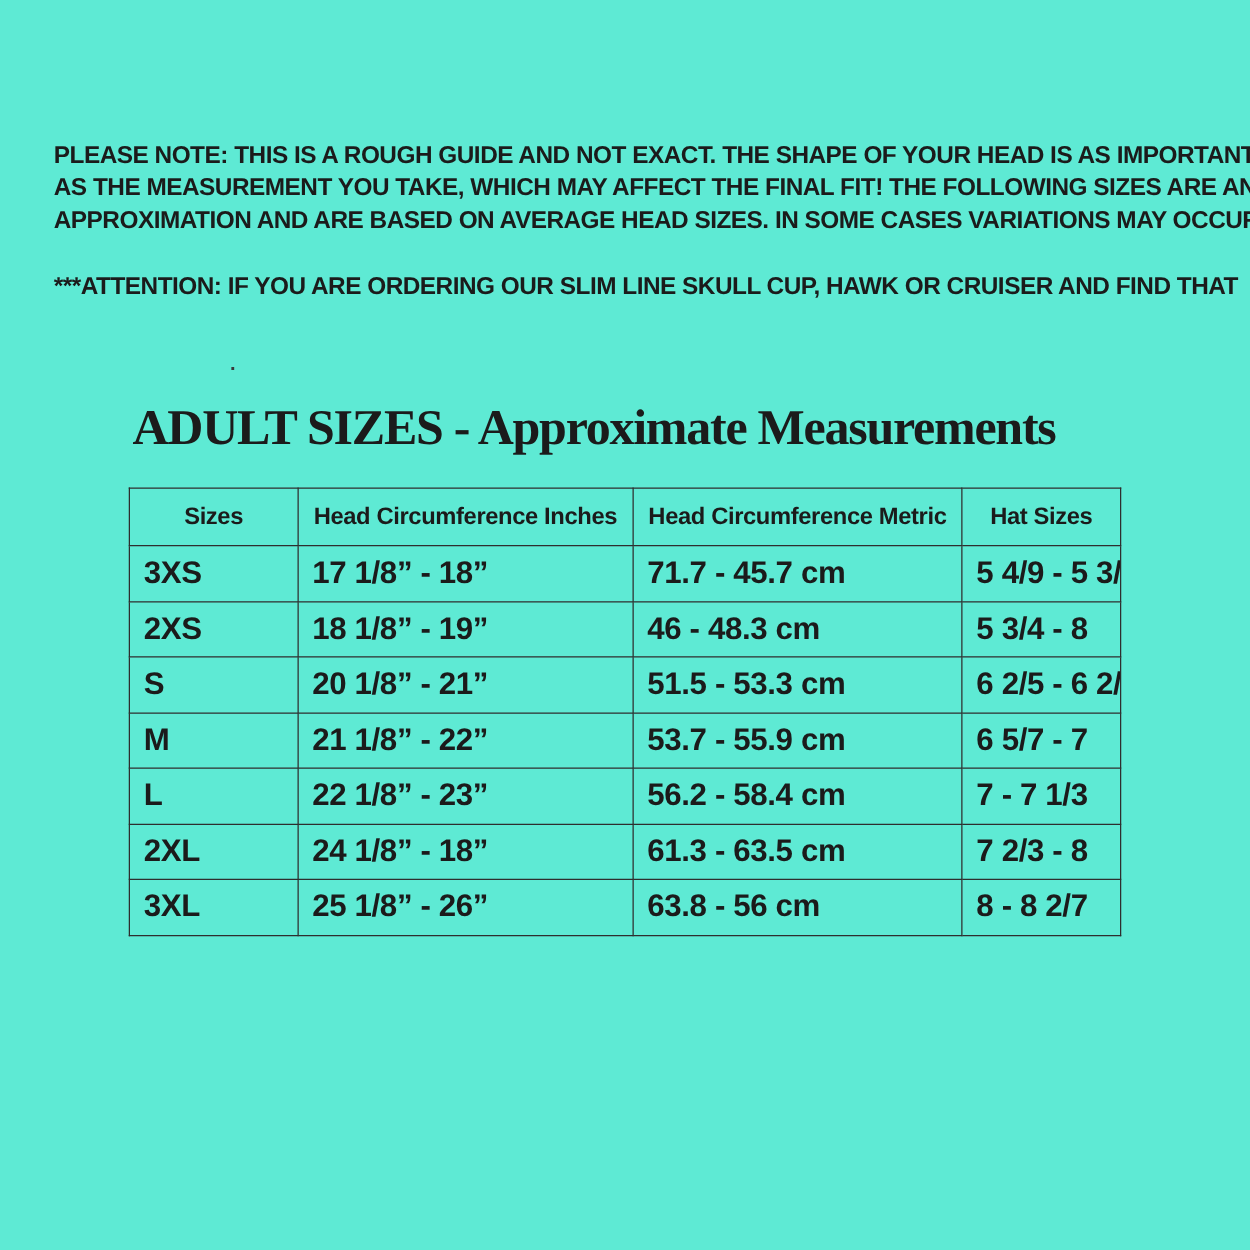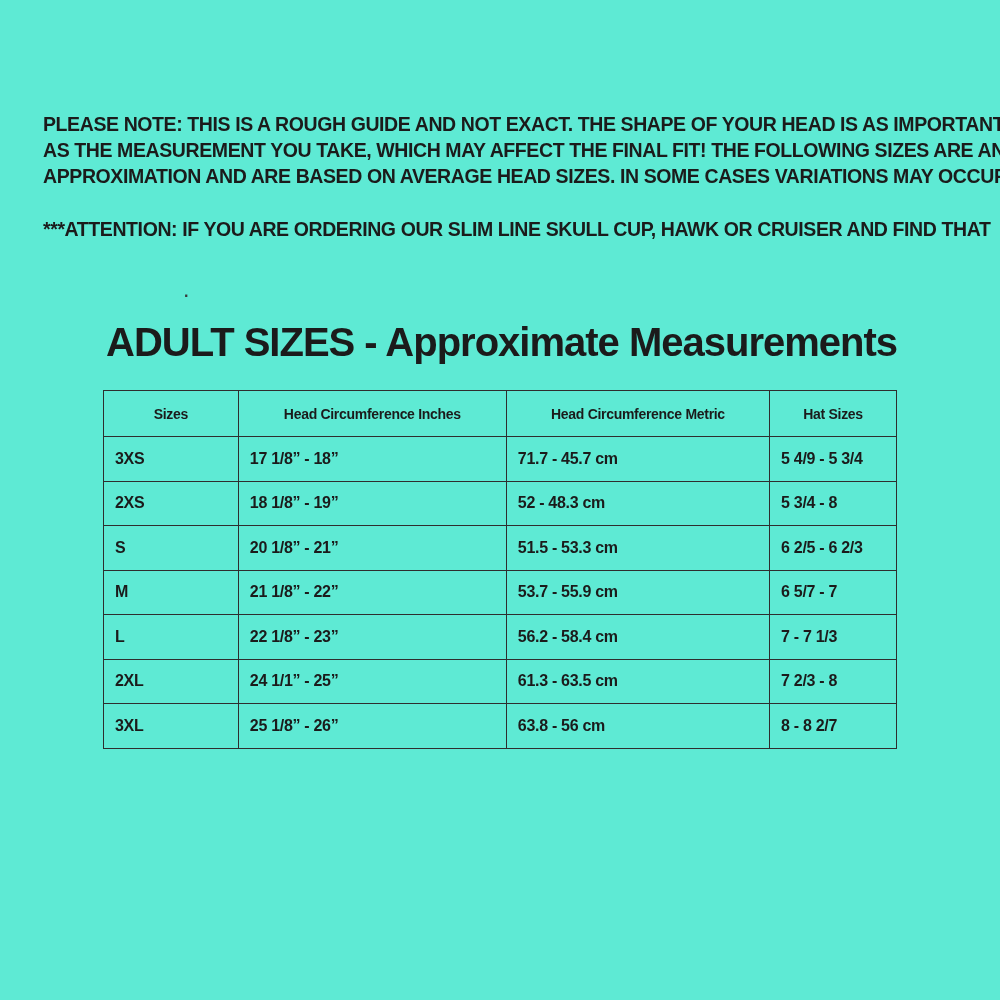--- a/index.html
+++ b/index.html
@@ -37,20 +37,21 @@
   }
   .title {
     position: absolute;
     left: 106px;
     top: 320px;
     font-size: 40px;
     line-height: 44px;
     font-weight: 700;
     letter-spacing: -1px;
     white-space: nowrap;
+    font-family: Liberation Serif, serif;
   }
   .table-wrap {
     position: absolute;
     left: 103px;
     top: 390px;
     width: 794px;
   }
   table.size-table {
     width: 100%;
     border-collapse: collapse;
@@ -59,27 +60,27 @@
   table.size-table th,
   table.size-table td {
     border: 1px solid #2e2e2e;
     font-weight: 700;
     letter-spacing: -0.3px;
     overflow: hidden;
     white-space: nowrap;
   }
   table.size-table th {
     height: 45px;
-    font-size: 14px;
+    font-size: 19px;
     text-align: center;
     padding: 0 2px;
   }
   table.size-table td {
     height: 43.5px;
-    font-size: 16px;
+    font-size: 25px;
     text-align: left;
     padding: 0 4px 0 11px;
   }
   col.c1 { width: 17.0%; }
   col.c2 { width: 33.8%; }
   col.c3 { width: 33.2%; }
   col.c4 { width: 16.0%; }
 </style>
 </head>
 <body>
@@ -119,21 +120,21 @@
       <tbody>
           <tr>
             <td>3XS</td>
             <td>17 1/8” - 18”</td>
             <td>71.7 - 45.7 cm</td>
             <td>5 4/9 - 5 3/4</td>
           </tr>
           <tr>
             <td>2XS</td>
             <td>18 1/8” - 19”</td>
-            <td>52 - 48.3 cm</td>
+            <td>46 - 48.3 cm</td>
             <td>5 3/4 - 8</td>
           </tr>
           <tr>
             <td>S</td>
             <td>20 1/8” - 21”</td>
             <td>51.5 - 53.3 cm</td>
             <td>6 2/5 - 6 2/3</td>
           </tr>
           <tr>
             <td>M</td>
@@ -142,21 +143,21 @@
             <td>6 5/7 - 7</td>
           </tr>
           <tr>
             <td>L</td>
             <td>22 1/8” - 23”</td>
             <td>56.2 - 58.4 cm</td>
             <td>7 - 7 1/3</td>
           </tr>
           <tr>
             <td>2XL</td>
-            <td>24 1/1” - 25”</td>
+            <td>24 1/8” - 18”</td>
             <td>61.3 - 63.5 cm</td>
             <td>7 2/3 - 8</td>
           </tr>
           <tr>
             <td>3XL</td>
             <td>25 1/8” - 26”</td>
             <td>63.8 - 56 cm</td>
             <td>8 - 8 2/7</td>
           </tr>
         </tbody>

